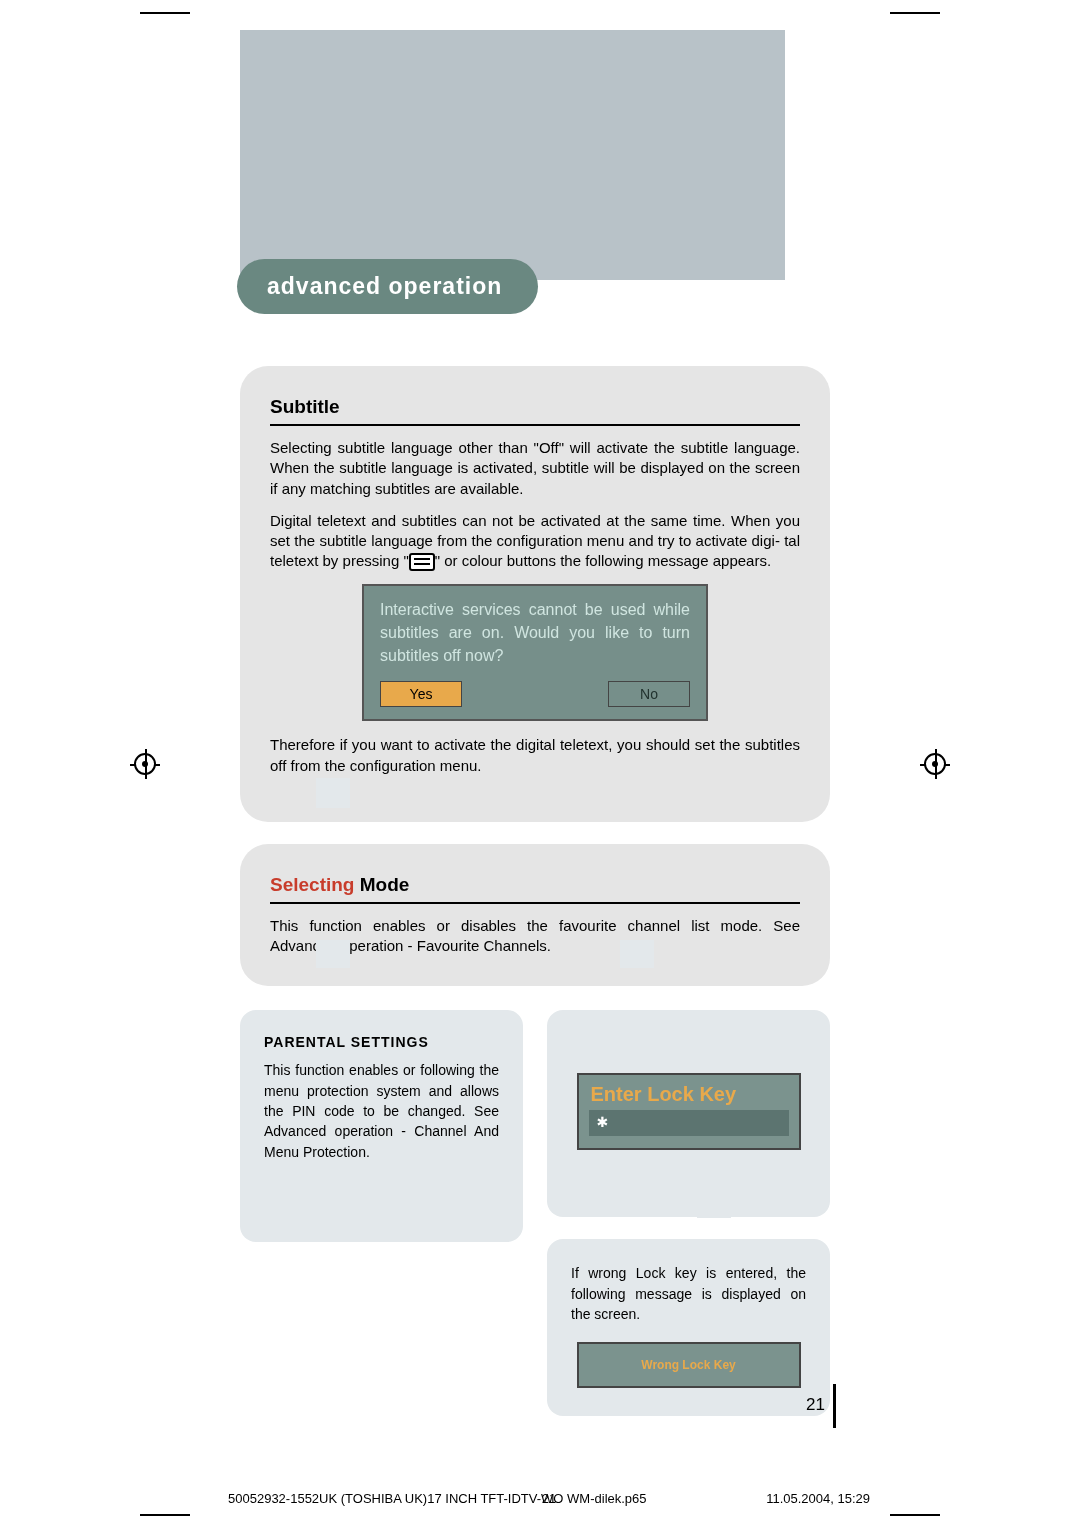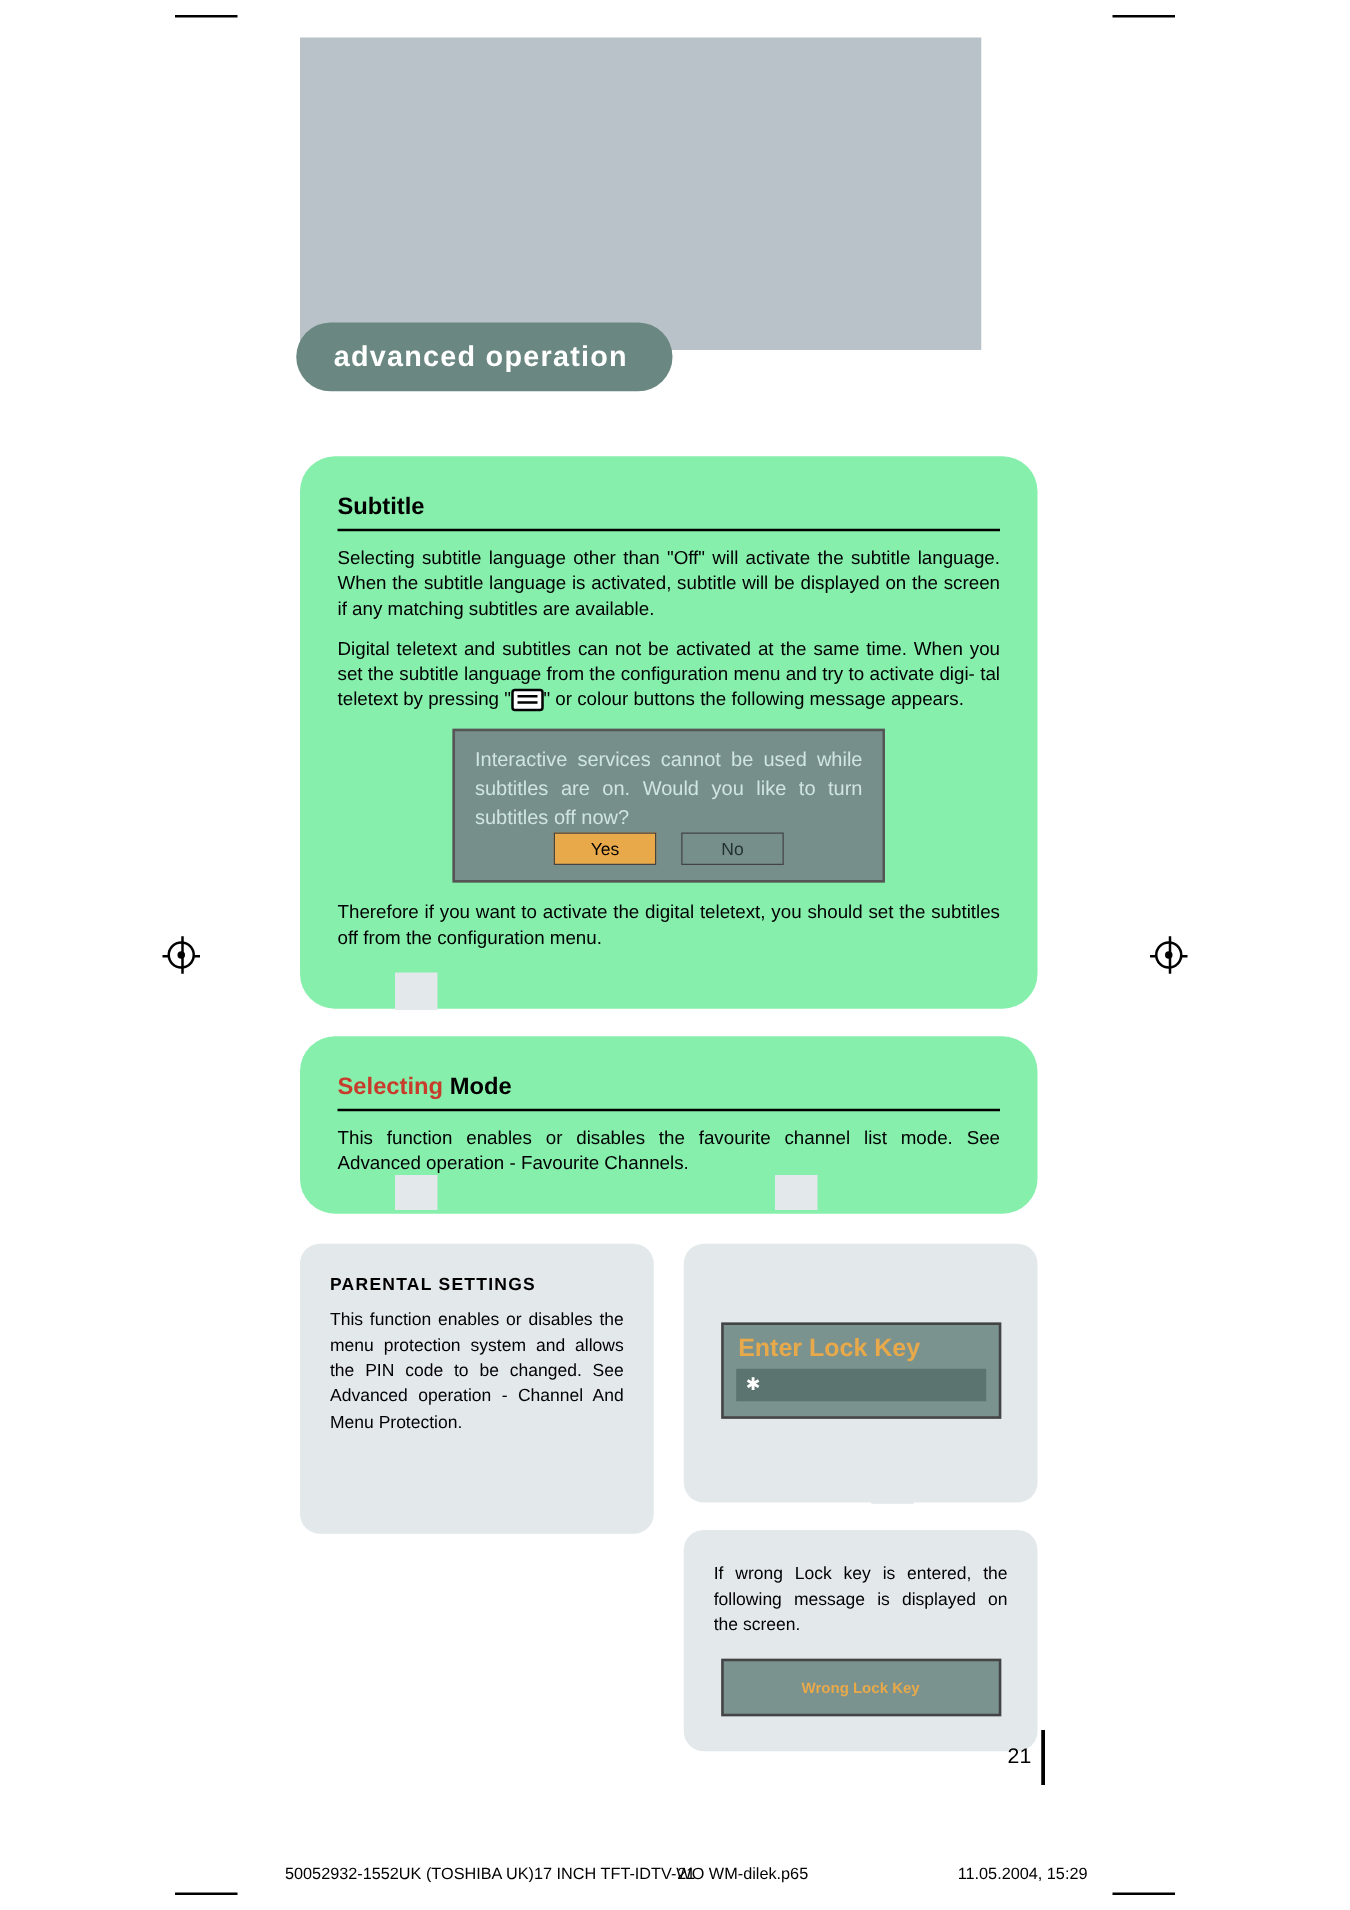--- a/index.html
+++ b/index.html
@@ -15,31 +15,31 @@
   .reg-mark::before{content:"";position:absolute;left:0;right:0;top:50%;border-top:2px solid #000;}
   .reg-mark::after{content:"";position:absolute;top:0;bottom:0;left:50%;border-left:2px solid #000;}
   .reg-mark .c{position:absolute;inset:4px;border:2px solid #000;border-radius:50%;background:#fff;}
   .reg-mark .c::after{content:"";position:absolute;inset:6px;background:#000;border-radius:50%;}
 
   .content{position:absolute;left:240px;top:30px;width:590px;}
   .gray-block{background:#B8C2C8;height:250px;width:545px;border-radius:0;}
   .advanced-tab{background:#6A8881;color:#fff;font-weight:bold;font-size:23px;letter-spacing:1px;padding:14px 36px 14px 30px;display:inline-block;border-radius:28px;margin-top:-56px;margin-left:-3px;position:relative;z-index:2;}
   .gray-wrap{position:relative;}
 
-  .card{background:#86efac;border-radius:28px;padding:30px 30px 34px 30px;margin-top:52px;position:relative;}
+  .card{background:#e5e5e5;border-radius:28px;padding:30px 30px 34px 30px;margin-top:52px;position:relative;}
   .h2{font-size:19px;font-weight:bold;border-bottom:2px solid #000;padding-bottom:6px;margin:0 0 12px;}
   .h2 .red{color:#C83C2B;}
   .body{font-size:15px;line-height:1.35;text-align:justify;}
   .body p{margin:12px 0 12px;}
   .teletext-icon{display:inline-block;width:22px;height:14px;border:2px solid #000;border-radius:3px;vertical-align:middle;position:relative;background:#fff;}
   .teletext-icon::before{content:"";position:absolute;left:3px;right:3px;top:3px;border-top:2px solid #000;}
   .teletext-icon::after{content:"";position:absolute;left:3px;right:3px;top:8px;border-top:2px solid #000;}
 
   .dialog{background:#768F8A;border:2px solid #555;width:310px;margin:6px auto 14px;padding:12px 16px 12px 16px;color:#D0E5E0;font-family:"Segoe UI Light","Helvetica Neue",sans-serif;font-size:16px;line-height:1.45;font-weight:300;}
-  .dialog .btns{display:flex;gap:20px;justify-content:center;}
+  .dialog .btns{margin-top:14px;display:flex;gap:20px;justify-content:space-between;}
   .dialog .btn{border:1px solid #444;width:80px;text-align:center;padding:2px 0;font-size:14px;color:#22332f;background:#768F8A;}
   .dialog .btn.sel{background:#E8A94B;color:#000;}
 
   .row2{display:flex;gap:24px;margin-top:24px;align-items:stretch;}
   .col{flex:1;}
   .card-sm{background:#E3E8EB;border-radius:16px;padding:24px 24px 28px;position:relative;}
   .col-left .card-sm{height:180px;}
   .col-right .card-sm.top{height:155px;display:flex;align-items:center;}
   .h3{font-size:14px;font-weight:bold;letter-spacing:1px;margin:0 0 10px;}
   .small{font-size:14px;line-height:1.45;text-align:justify;}
@@ -112,21 +112,21 @@
       </div>
     </div>
 
     <div class="connector-v" style="left:76px;height:28px;top:910px;"></div>
     <div class="connector-v" style="left:380px;height:28px;top:910px;"></div>
 
     <div class="row2">
       <div class="col col-left">
         <div class="card-sm">
           <h3 class="h3">PARENTAL SETTINGS</h3>
-          <div class="small">This function enables or disables the menu protection system and allows the PIN code to be changed. See Advanced operation - Channel And Menu Protection.</div>
+          <div class="small">This function enables or following the menu protection system and allows the PIN code to be changed. See Advanced operation - Channel And Menu Protection.</div>
         </div>
       </div>
       <div class="col col-right" style="position:relative;">
         <div class="card-sm top">
           <div class="enter-key">
             <div class="hdr">Enter Lock Key</div>
             <div class="field">
               <span class="star-icon">✱</span>
             </div>
           </div>

